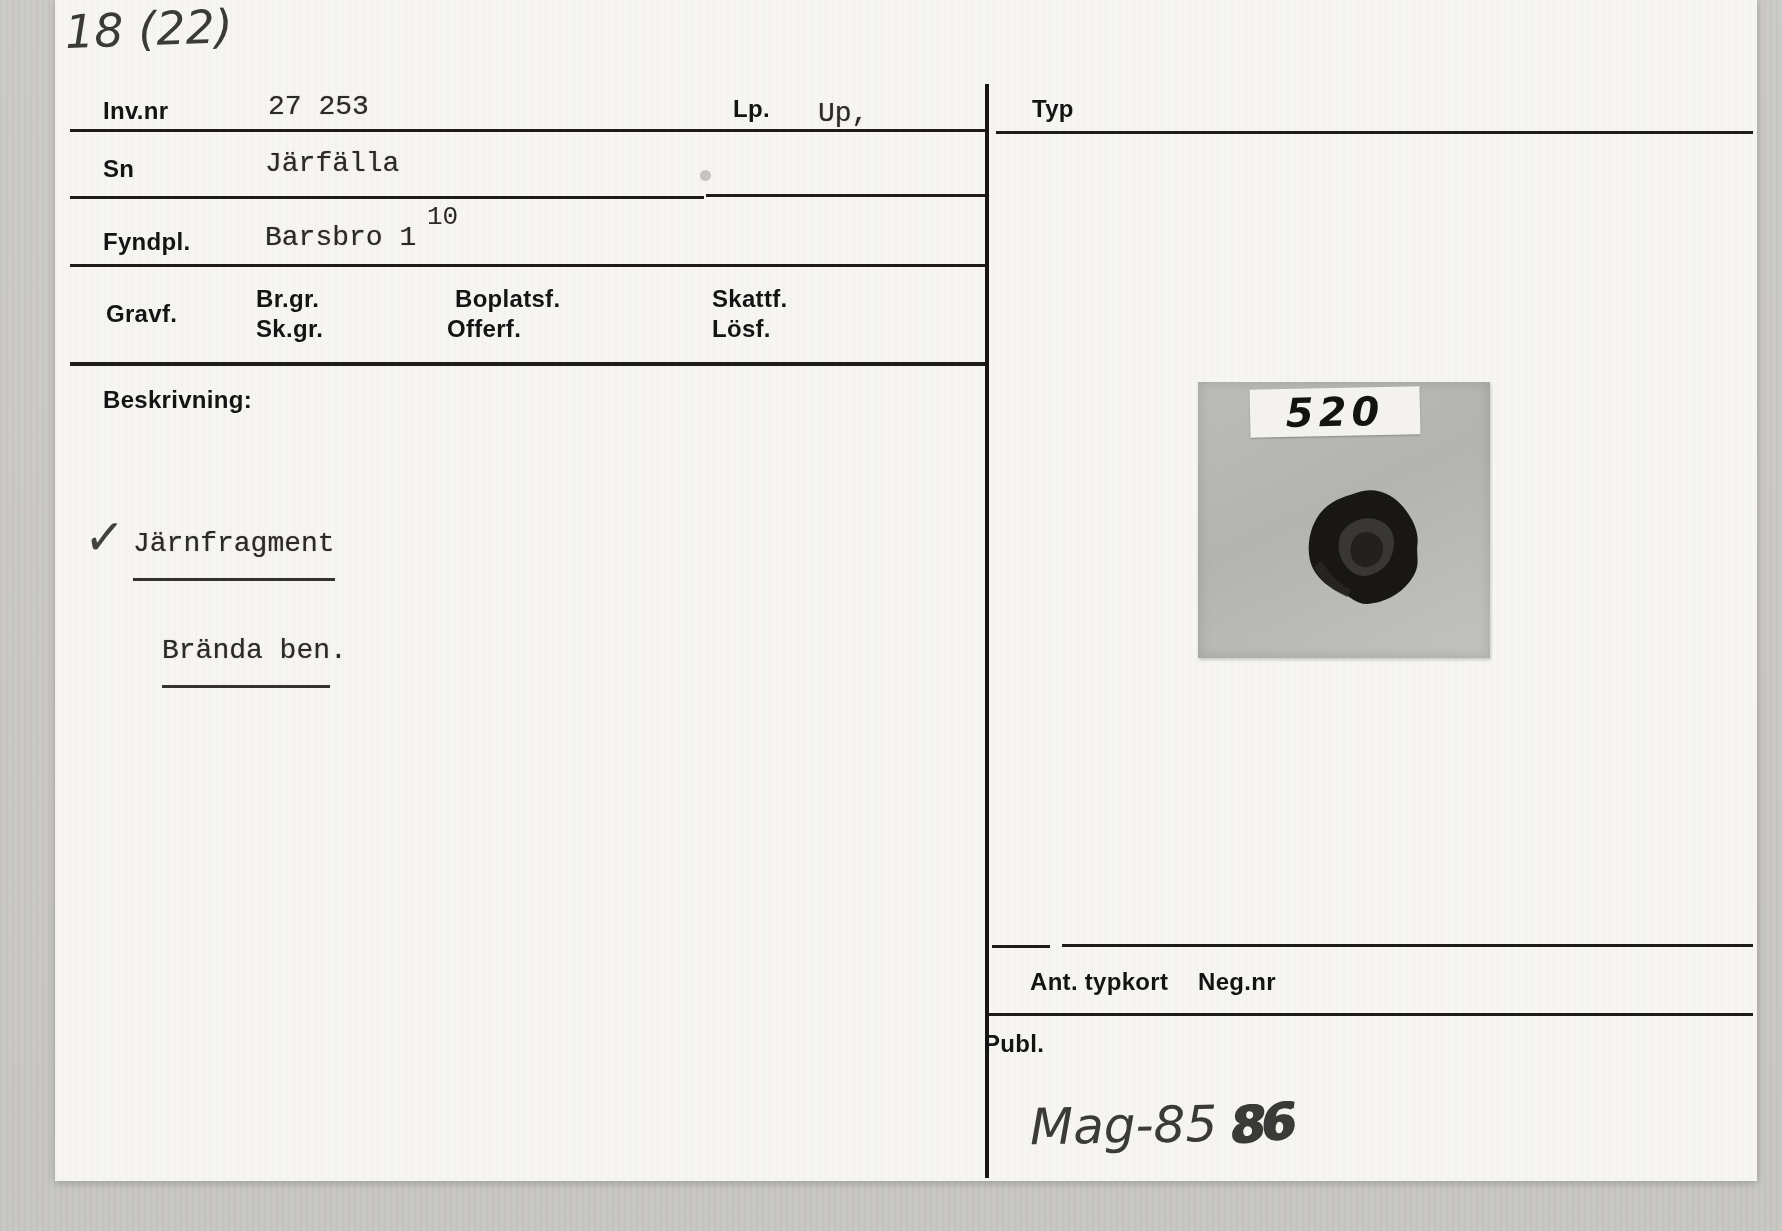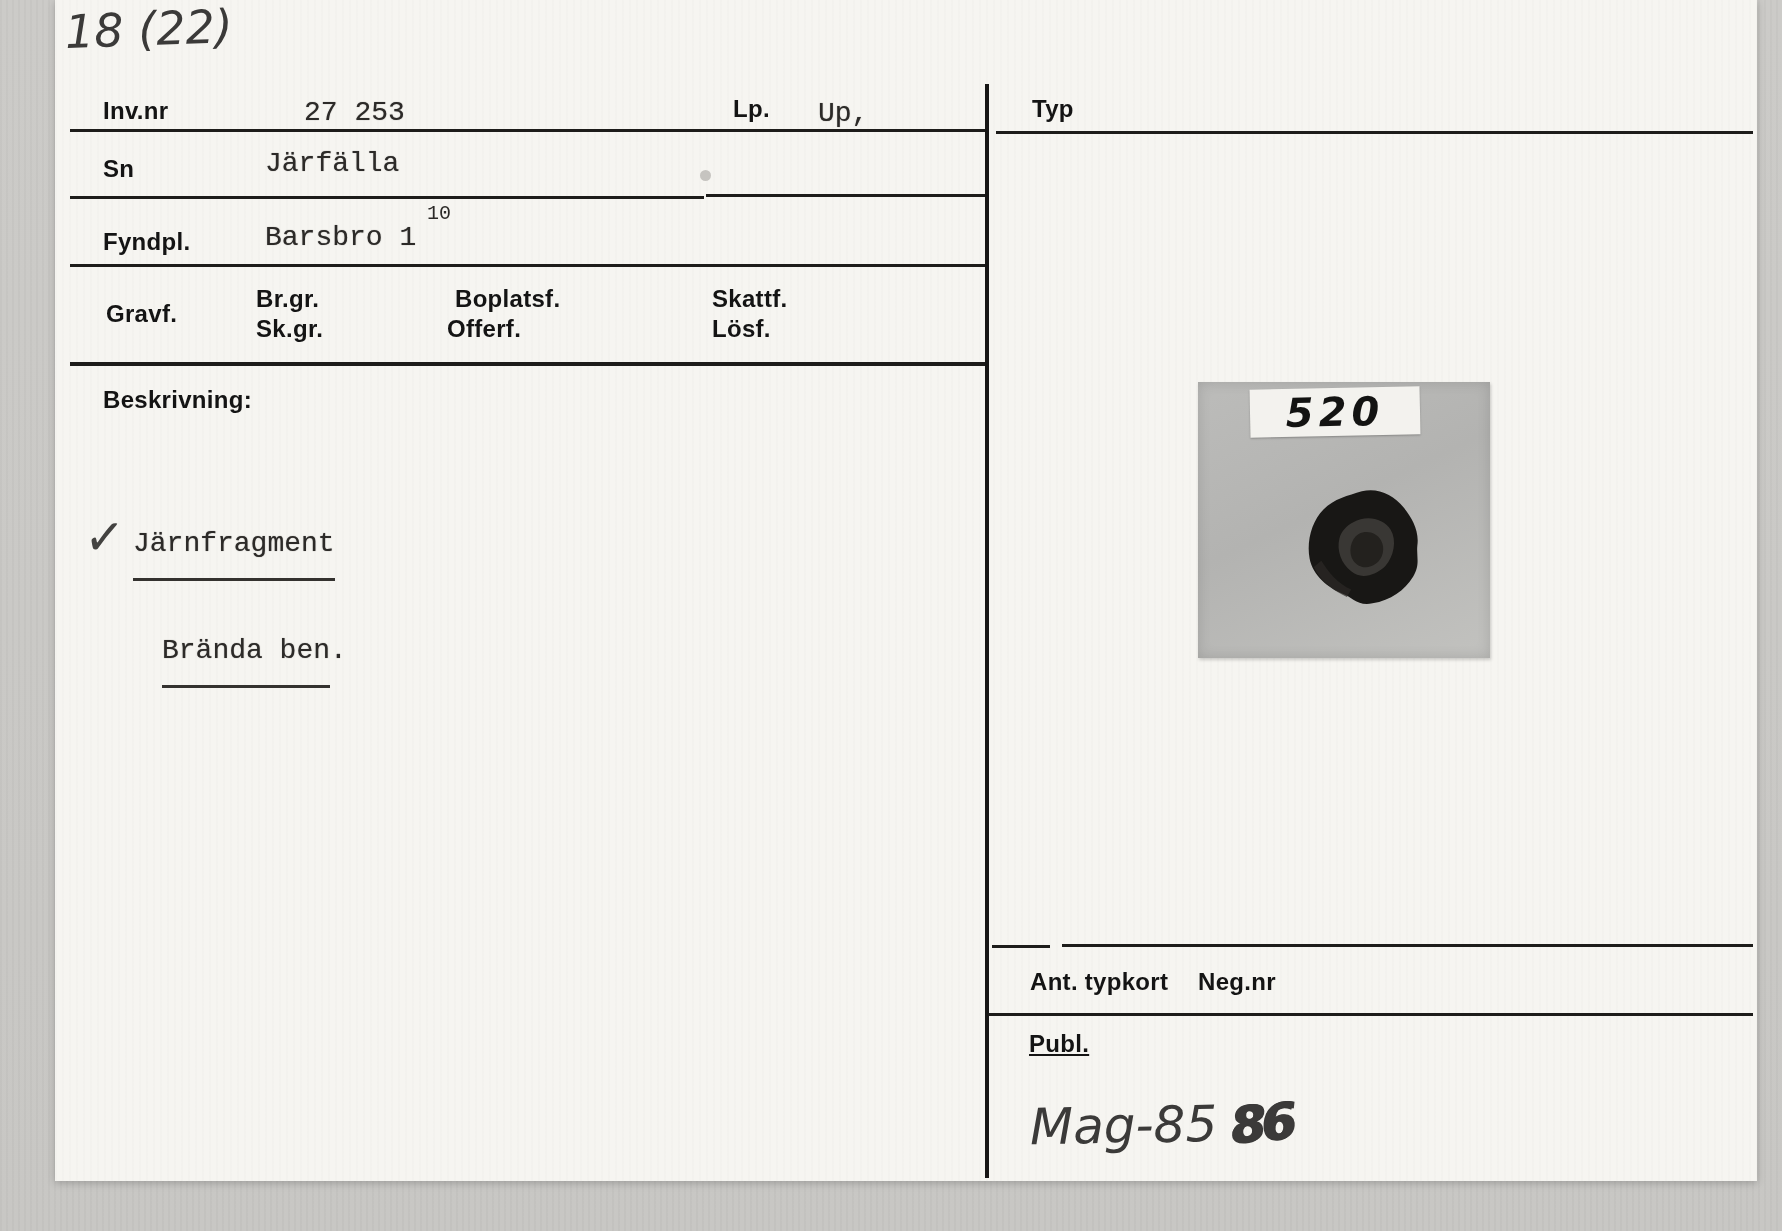--- a/index.html
+++ b/index.html
@@ -10,21 +10,21 @@
   .card{position:absolute;left:55px;top:0;width:1702px;height:1181px;
     background:
       repeating-linear-gradient(90deg, rgba(0,0,0,0.012) 0 2px, rgba(0,0,0,0) 2px 7px),
       #f6f5f1;
     box-shadow:0 2px 8px rgba(0,0,0,0.22);}
   .abs{position:absolute;white-space:pre;}
   .lbl{font-weight:bold;font-size:24px;color:#141414;letter-spacing:0.3px;}
   .typed{font-family:"Liberation Mono","DejaVu Sans Mono",monospace;font-size:28px;color:#2c2a28;
     text-shadow:0 0 1px rgba(40,38,36,0.55);}
   .typed .ul, span.ul{border-bottom:3px solid #34322f;padding-bottom:19px;}
-  .sup{font-family:"Liberation Mono","DejaVu Sans Mono",monospace;font-size:20px;color:#2c2a28;}
+  .sup{font-family:"Liberation Mono","DejaVu Sans Mono",monospace;font-size:26px;color:#2c2a28;}
   .hw{font-family:"DejaVu Sans",sans-serif;font-style:italic;color:#3b3a39;}
   .hline{position:absolute;background:#1d1c1a;height:3px;}
   .vline{position:absolute;background:#171615;width:4px;}
   .speck{position:absolute;border-radius:50%;background:#c6c4c0;}
   .photo{position:absolute;left:1198px;top:382px;width:292px;height:276px;
     background:linear-gradient(155deg,#bcbcba 0%,#b3b3b1 45%,#c2c2bf 100%);
     box-shadow:inset 0 0 14px rgba(0,0,0,0.14), 1px 2px 3px rgba(0,0,0,0.18);}
   .photo-label{position:absolute;left:52px;top:6px;width:170px;height:48px;background:#f3f2ee;
     transform:rotate(-1.2deg);box-shadow:0 1px 2px rgba(0,0,0,0.25);
     display:flex;align-items:center;justify-content:center;}
@@ -37,21 +37,21 @@
 </style>
 </head>
 <body>
 
 <div class="scan">
   <div class="card">
 
     <div class="abs hw" style="left:10px;top:2px;font-size:46px;transform:rotate(-2deg);">18 (22)</div>
 
     <span class="abs lbl" style="left:48px;top:97px;">Inv.nr</span>
-    <span class="abs typed" style="left:213px;top:97px;margin-left:36px;">27 253</span>
+    <span class="abs typed" style="left:213px;top:91px;">27 253</span>
     <span class="abs lbl" style="left:678px;top:95px;">Lp.</span>
     <span class="abs typed" style="left:763px;top:98px;">Up,</span>
     <span class="abs lbl" style="left:977px;top:95px;">Typ</span>
 
     <div class="hline" style="left:15px;top:129px;width:916px;"></div>
     <div class="hline" style="left:941px;top:131px;width:757px;"></div>
 
     <span class="abs lbl" style="left:48px;top:155px;">Sn</span>
     <span class="abs typed" style="left:210px;top:148px;">Järfälla</span>
     <div class="speck" style="left:645px;top:170px;width:11px;height:11px;"></div>
@@ -90,18 +90,18 @@
         <path d="M55,45 C63,41 72,44 76,51 C80,58 78,68 71,73 C64,78 55,77 50,70 C45,63 47,50 55,45 Z" fill="#23211e"></path>
         <path d="M20,70 C26,80 36,92 48,97 L44,104 C32,99 18,88 13,76 Z" fill="#2c2a27" opacity="0.7"></path>
       </svg>
     </div>
 
     <div class="hline" style="left:937px;top:945px;width:58px;"></div>
     <div class="hline" style="left:1007px;top:944px;width:691px;"></div>
     <span class="abs lbl" style="left:975px;top:968px;">Ant. typkort</span>
     <span class="abs lbl" style="left:1143px;top:968px;">Neg.nr</span>
     <div class="hline" style="left:933px;top:1013px;width:765px;"></div>
-    <span class="abs lbl" style="left:974px;top:1030px;text-decoration:underline;">Publ.</span>
+    <span class="abs lbl" style="left:929px;top:1030px;">Publ.</span>
 
     <div class="abs hw" style="left:975px;top:1096px;font-size:50px;transform:rotate(-1deg);"><span>Mag-85</span><span class="scribble" style="margin-left:14px;">86</span></div>
 
   </div>
 </div>
 
 </body></html>

